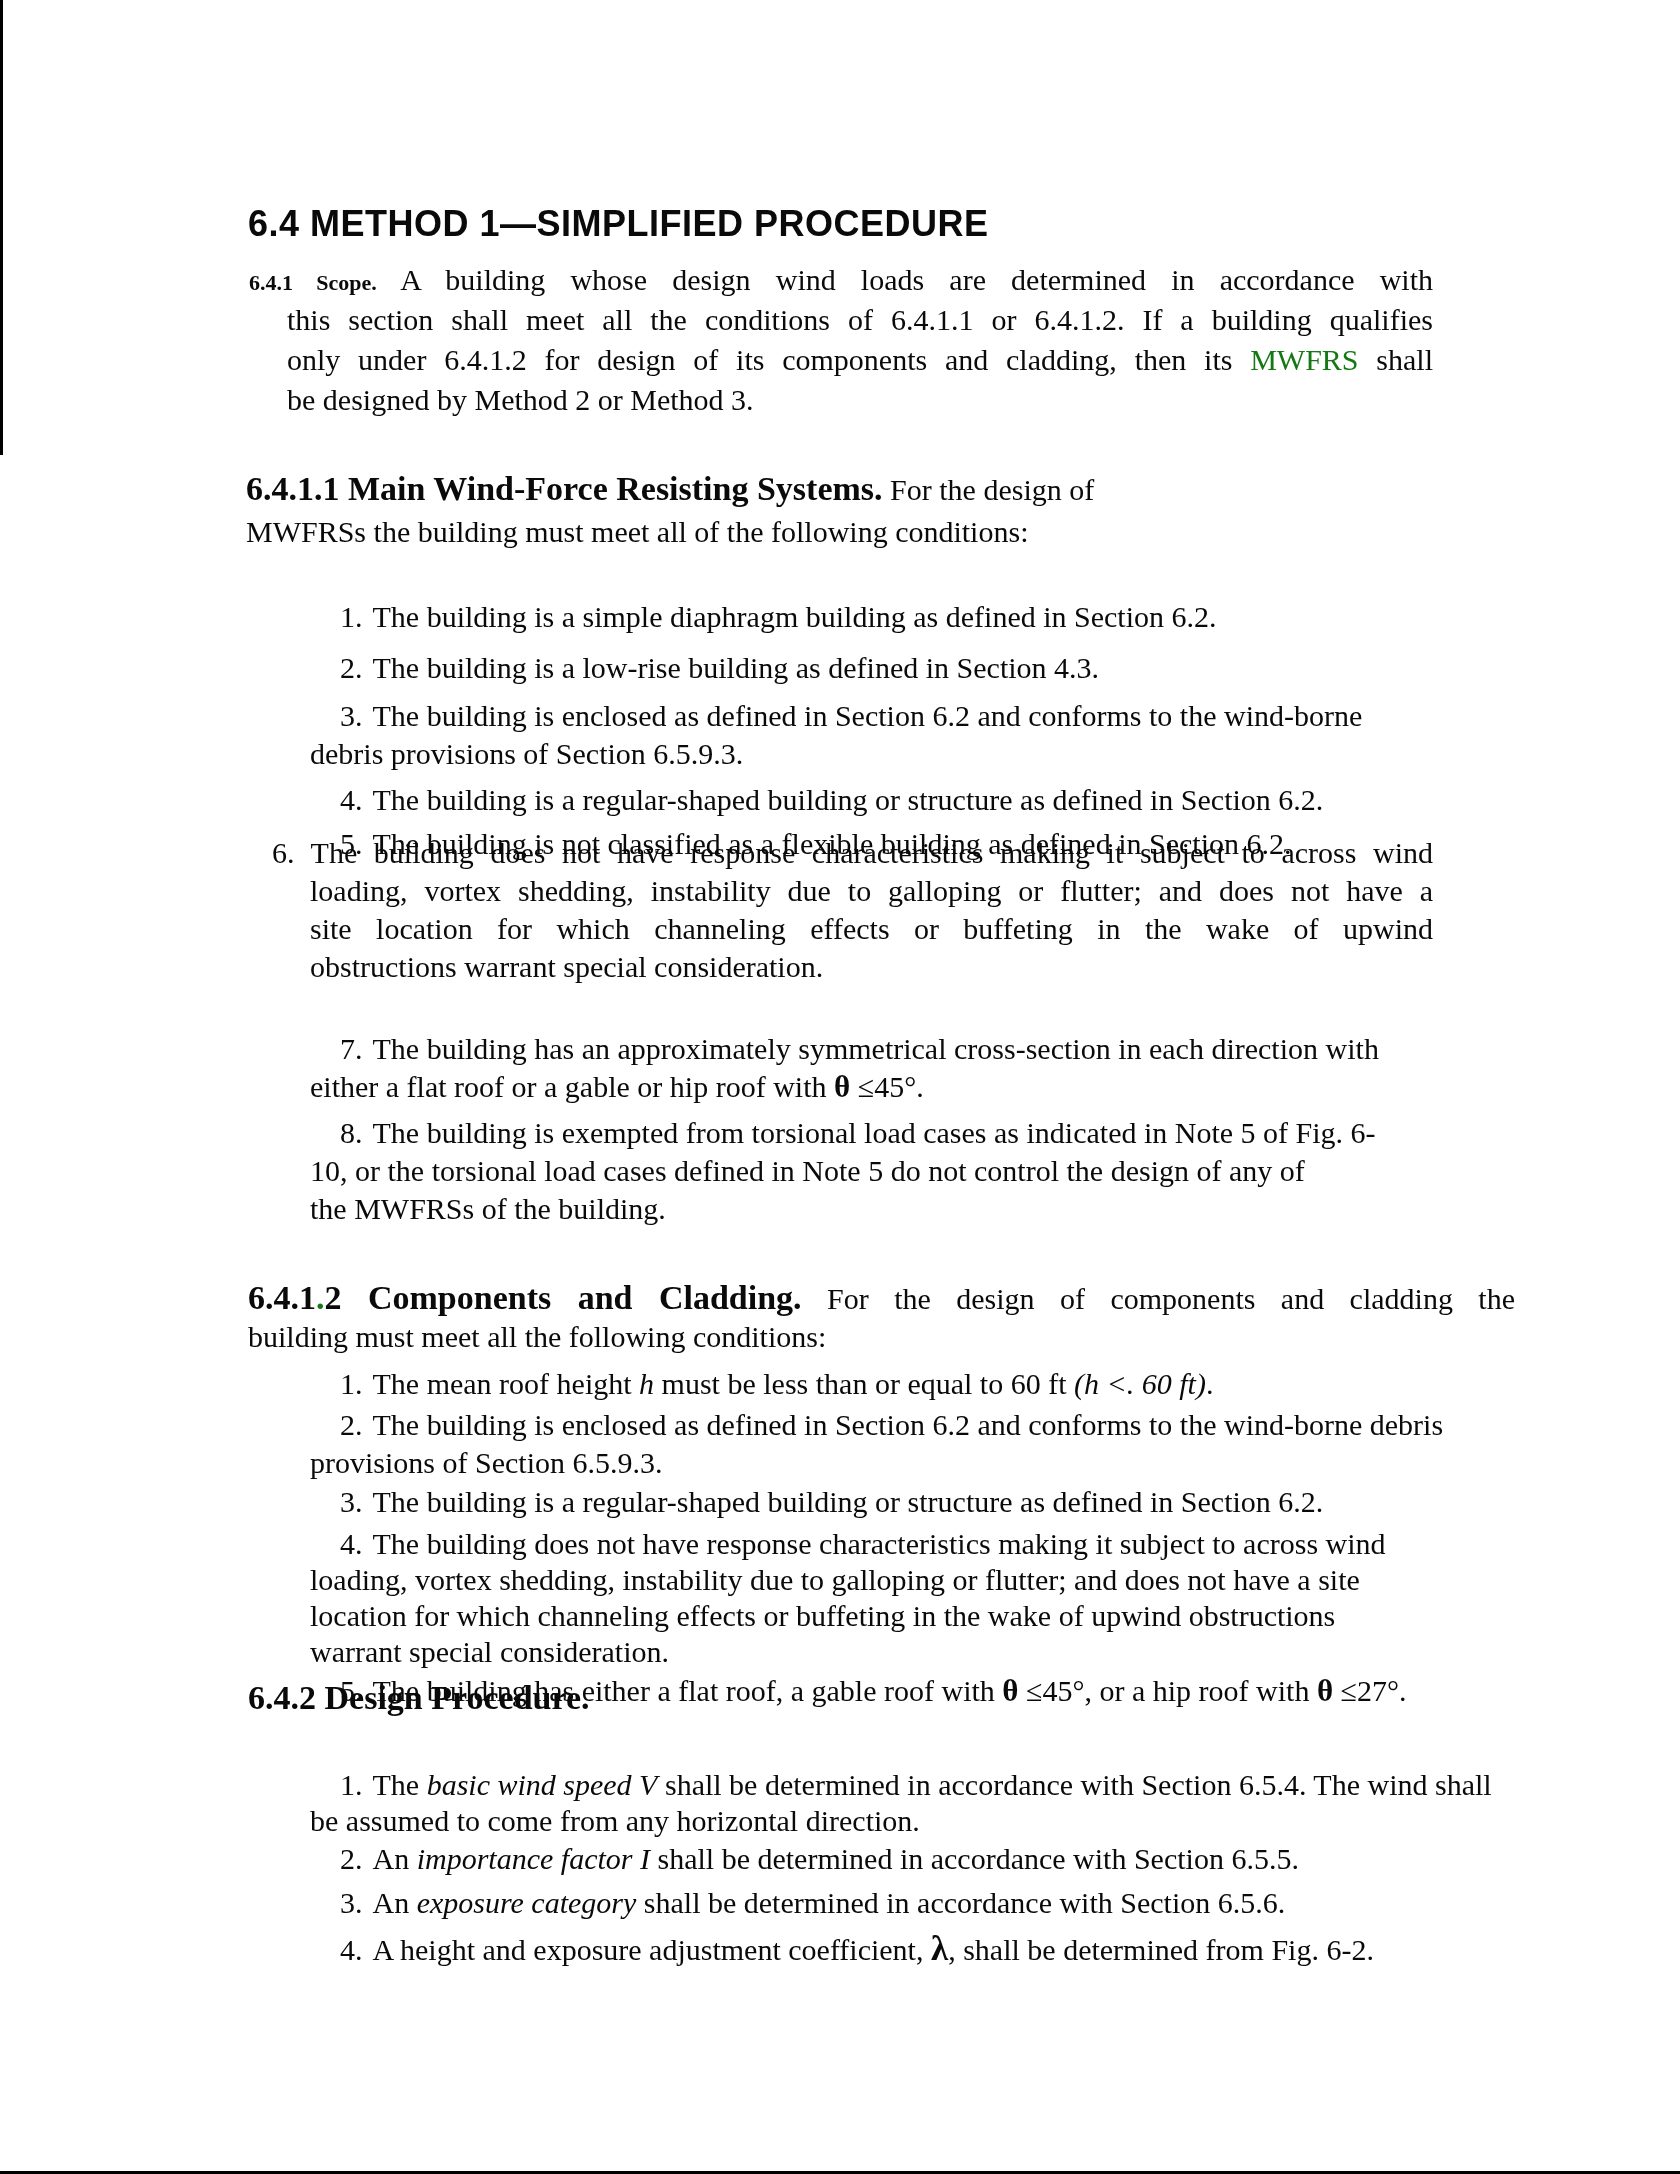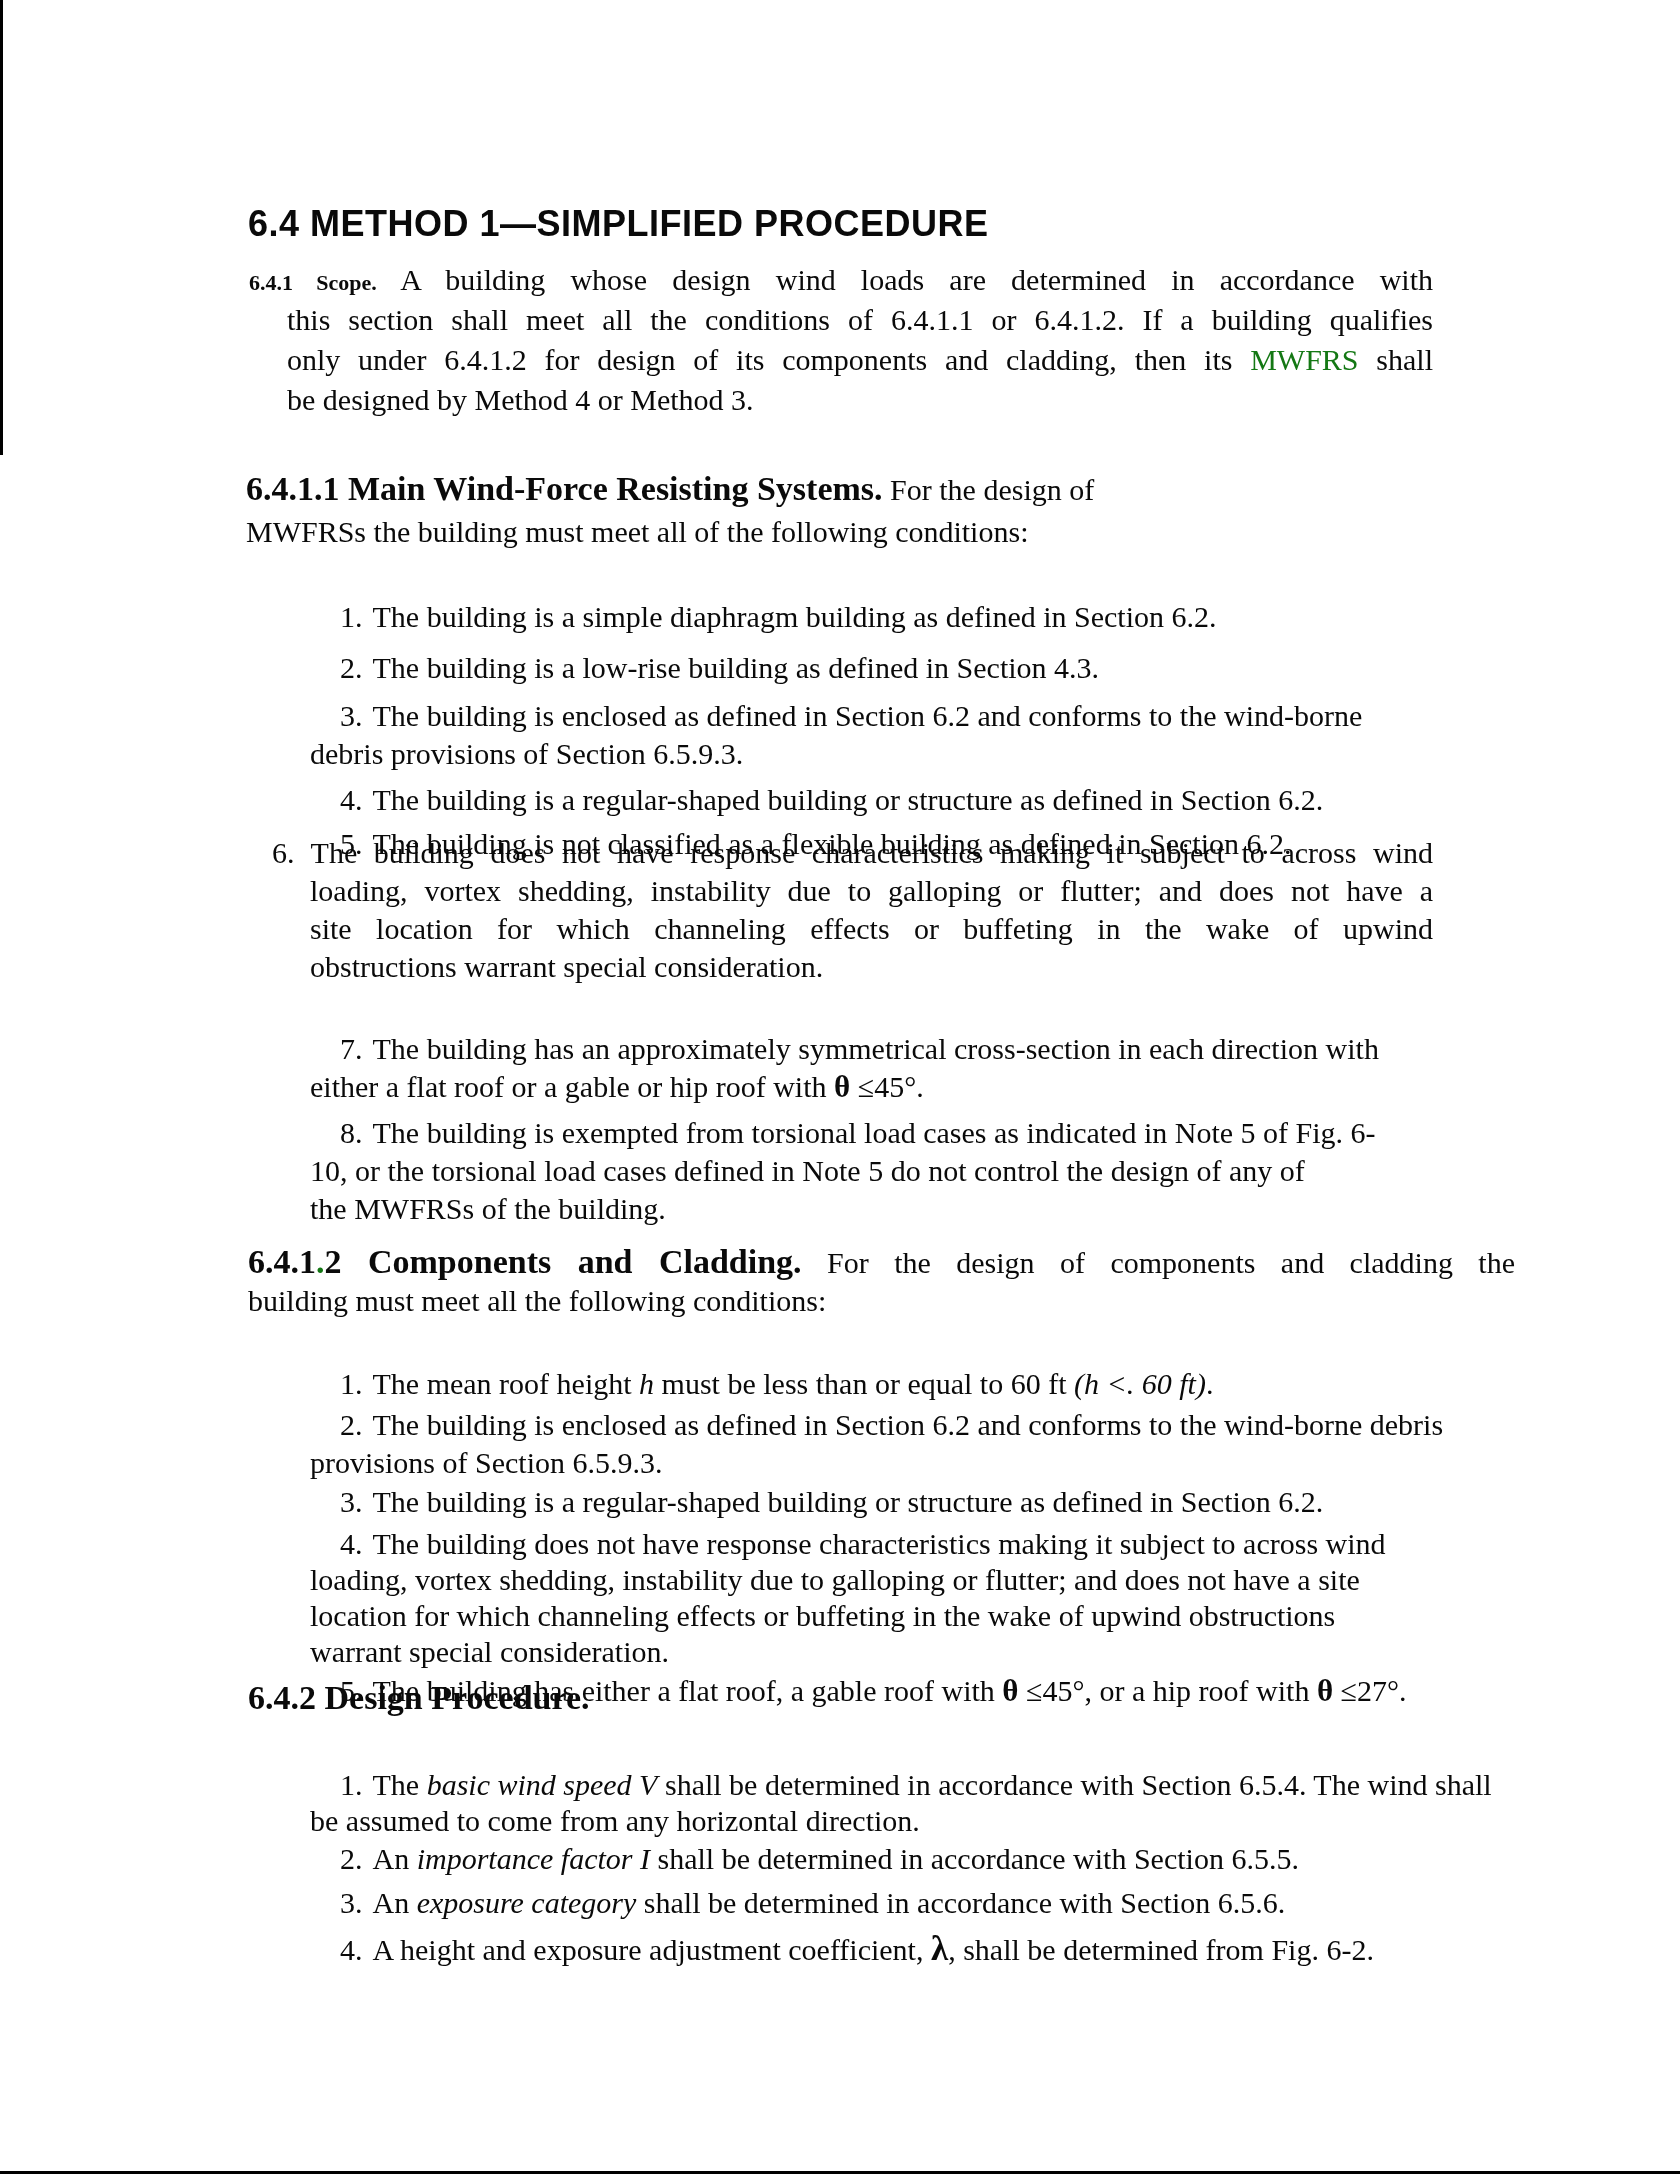--- a/index.html
+++ b/index.html
@@ -62,21 +62,21 @@
 
   <div class="edge-left"></div>
   <div class="edge-bottom"></div>
 
   <h1 class="title" style="top:204px; left:248px;">6.4 METHOD 1—SIMPLIFIED PROCEDURE</h1>
 
   <div class="jpara" style="top:260px; left:249px; width:1184px;">
       <div class="jline"><span class="sg-b">6.4.1 Scope.</span><span class="sg-n"> A building whose design wind loads are determined in accordance with</span></div>
       <div class="jline" style="margin-left: 38px;"><span class="sg-n">this section shall meet all the conditions of 6.4.1.1 or 6.4.1.2. If a building qualifies</span></div>
       <div class="jline" style="margin-left: 38px;"><span class="sg-n">only under 6.4.1.2 for design of its components and cladding, then its </span><span class="sg-g">MWFRS</span><span class="sg-n"> shall</span></div>
-      <div class="jline last" style="margin-left: 38px;"><span class="sg-n">be designed by Method 4 or Method 3.</span></div>
+      <div class="jline last" style="margin-left: 38px;"><span class="sg-n">be designed by Method 2 or Method 3.</span></div>
     </div>
 
   <div class="hpara pre" style="top:469px; left:246px; width:1238px;"><span class="sg-h">6.4.1.1 Main Wind-Force Resisting Systems.</span><span class="sg-n"> For the design of
 MWFRSs the building must meet all of the following conditions:</span></div>
 
   <div class="item pre" style="top:560px; left:272px; width:1238px;">
     <span class="num">1.</span><span><span class="sg-n">The building is a simple diaphragm building as defined in Section 6.2.</span></span>
   </div>
   <div class="item pre" style="top:611px; left:272px; width:1238px;">
     <span class="num">2.</span><span><span class="sg-n">The building is a low-rise building as defined in Section 4.3.</span></span>
@@ -100,21 +100,21 @@
   <div class="item pre" style="top:992px; left:272px; width:1238px;">
     <span class="num">7.</span><span><span class="sg-n">The building has an approximately symmetrical cross-section in each direction with
 either a flat roof or a gable or hip roof with </span><span class="sg-th">θ</span><span class="sg-n"> ≤45°.</span></span>
   </div>
   <div class="item pre" style="top:1076px; left:272px; width:1238px;font-family:Liberation Serif, serif;">
     <span class="num">8.</span><span><span class="sg-n">The building is exempted from torsional load cases as indicated in Note 5 of Fig. 6-
 10, or the torsional load cases defined in Note 5 do not control the design of any of
 the MWFRSs of the building.</span></span>
   </div>
 
-  <div class="cchead" style="top:1244px; left:248px; width:1267px;font-family:Liberation Serif, serif;">
+  <div class="cchead" style="top:1280px; left:248px; width:1267px;font-family:Liberation Serif, serif;">
       <div class="jline"><span class="sg-h">6.4.1</span><span class="sg-hg">.</span><span class="sg-h">2 Components and Cladding.</span><span class="sg-n"> For the design of components and cladding the</span></div>
       <div class="jline last"><span class="sg-n">building must meet all the following conditions:</span></div>
     </div>
 
   <div class="item pre" style="top:1327px; left:272px; width:1277px;">
     <span class="num">1.</span><span><span class="sg-n">The mean roof height </span><span class="sg-i">h</span><span class="sg-n"> must be less than or equal to 60 ft </span><span class="sg-i">(h &lt;. 60 ft)</span><span class="sg-n">.</span></span>
   </div>
   <div class="item pre" style="top:1368px; left:272px; width:1277px;">
     <span class="num">2.</span><span><span class="sg-n">The building is enclosed as defined in Section 6.2 and conforms to the wind-borne debris
 provisions of Section 6.5.9.3.</span></span>

